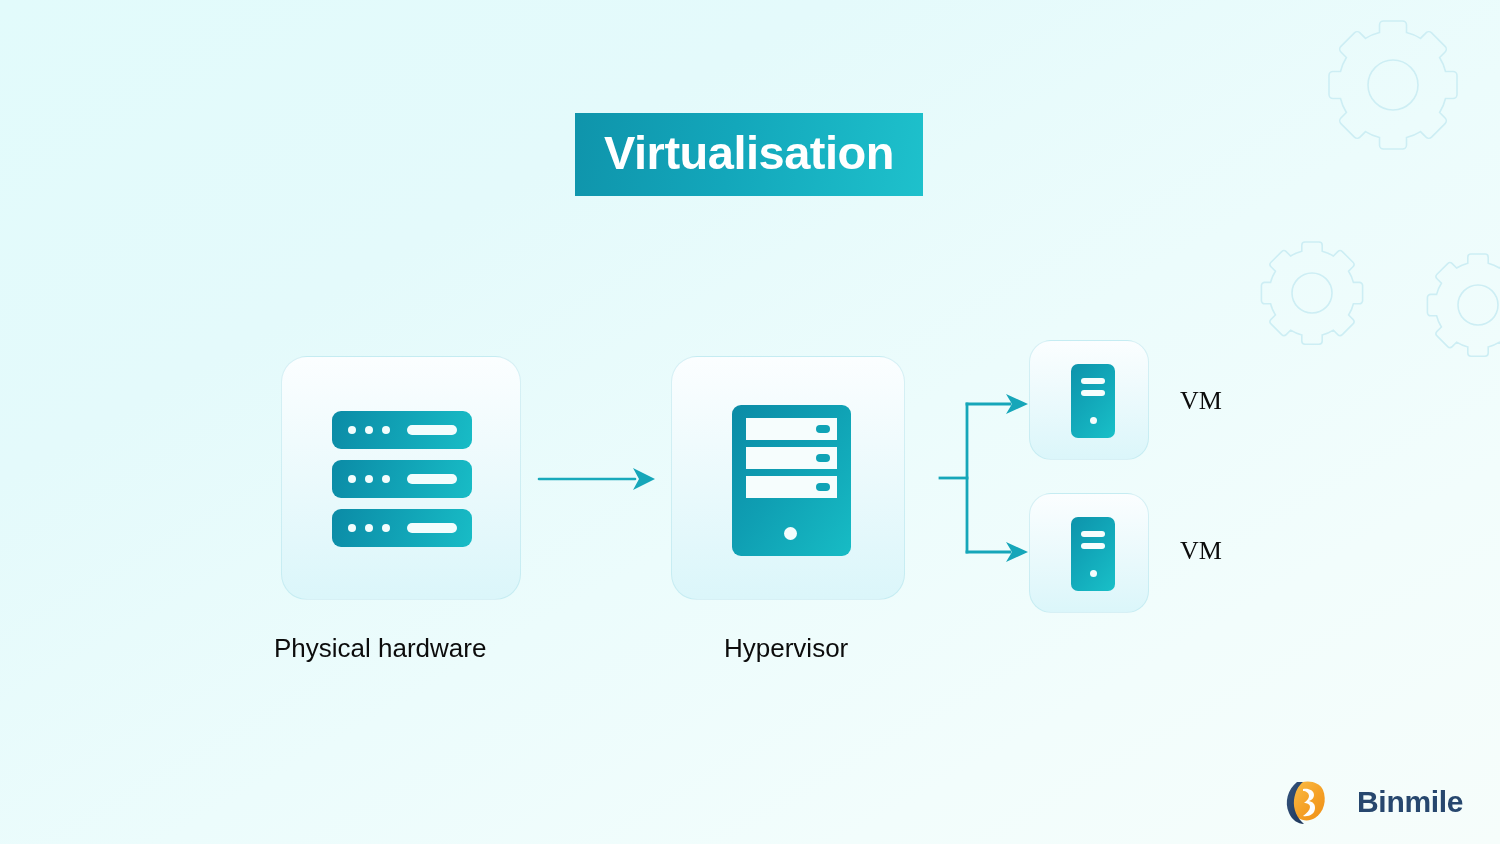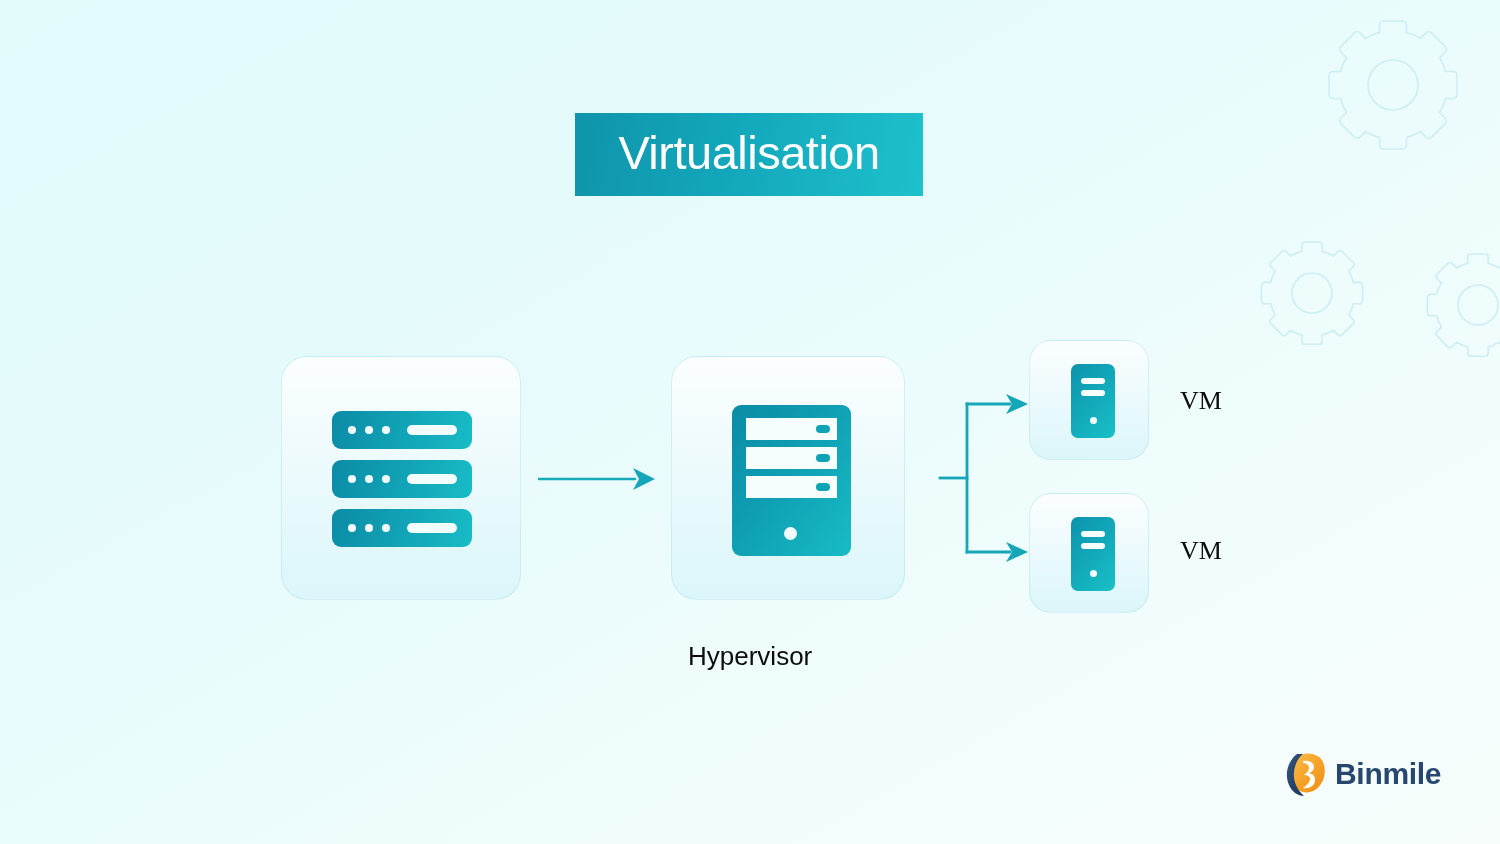--- a/index.html
+++ b/index.html
@@ -46,21 +46,21 @@
     width: 348px;
     height: 83px;
     background: linear-gradient(100deg, #0f94ab 0%, #13a7bb 45%, #1ec1cc 100%);
     display: flex;
     align-items: center;
     justify-content: center;
   }
   #title-banner .title-text {
     color: #ffffff;
     font-size: 47px;
-    font-weight: 400;
+    font-weight: 700;
     letter-spacing: -0.5px;
     line-height: 1;
     white-space: nowrap;
     padding-bottom: 4px;
   }
 
   
   .card {
     position: absolute;
     border-radius: 26px;
@@ -201,21 +201,21 @@
 
   
   .node-label {
     position: absolute;
     color: #0c0c0c;
     font-size: 26px;
     font-weight: 400;
     white-space: nowrap;
   }
   #label-hardware { left: 274px; top: 633px; }
-  #label-hypervisor { left: 688px; top: 633px; margin-top: 8px; }
+  #label-hypervisor { left: 724px; top: 633px; }
   .vm-label {
     position: absolute;
     left: 1180px;
     color: #0c0c0c;
     font-size: 26px;
     white-space: nowrap;
     font-family: Liberation Serif, serif;
   }
   #label-vm-1 { top: 386px; }
   #label-vm-2 { top: 536px; }
@@ -226,24 +226,24 @@
     position: absolute;
     pointer-events: none;
   }
   #connector-arrow-main { left: 535px; top: 458px; }
   #connector-fork { left: 938px; top: 392px; }
 
   
   #brand-logo {
     position: absolute;
     left: 1283px;
-    top: 750px;
+    top: 778px;
     display: flex;
     align-items: center;
-    gap: 6px;
+    gap: 28px;
   }
   #brand-wordmark {
     color: #27476e;
     font-size: 30px;
     font-weight: 700;
     letter-spacing: -0.3px;
     line-height: 1;
   }
 </style>
 </head>
@@ -337,20 +337,21 @@
         <span class="rack-slot"></span>
       </div>
       <div class="rack-bar">
         <span class="rack-dot d1"></span>
         <span class="rack-dot d2"></span>
         <span class="rack-dot d3"></span>
         <span class="rack-slot"></span>
       </div>
     </div>
   </div>
+  <div class="node-label" id="label-hardware">Physical hardware</div>
 
   <svg id="connector-arrow-main" width="125" height="42" viewBox="0 0 125 42">
     <line x1="4" y1="21" x2="100" y2="21" stroke="#18a9bb" stroke-width="2.6" stroke-linecap="round"></line>
     <path d="M 98 10 L 120 21 L 98 32 L 104 21 Z" fill="#16a6b9"></path>
   </svg>
 
   <div class="card" id="card-hypervisor">
     <div id="tower-icon">
       <div class="bay b1">
         <span class="bay-pill"></span>

